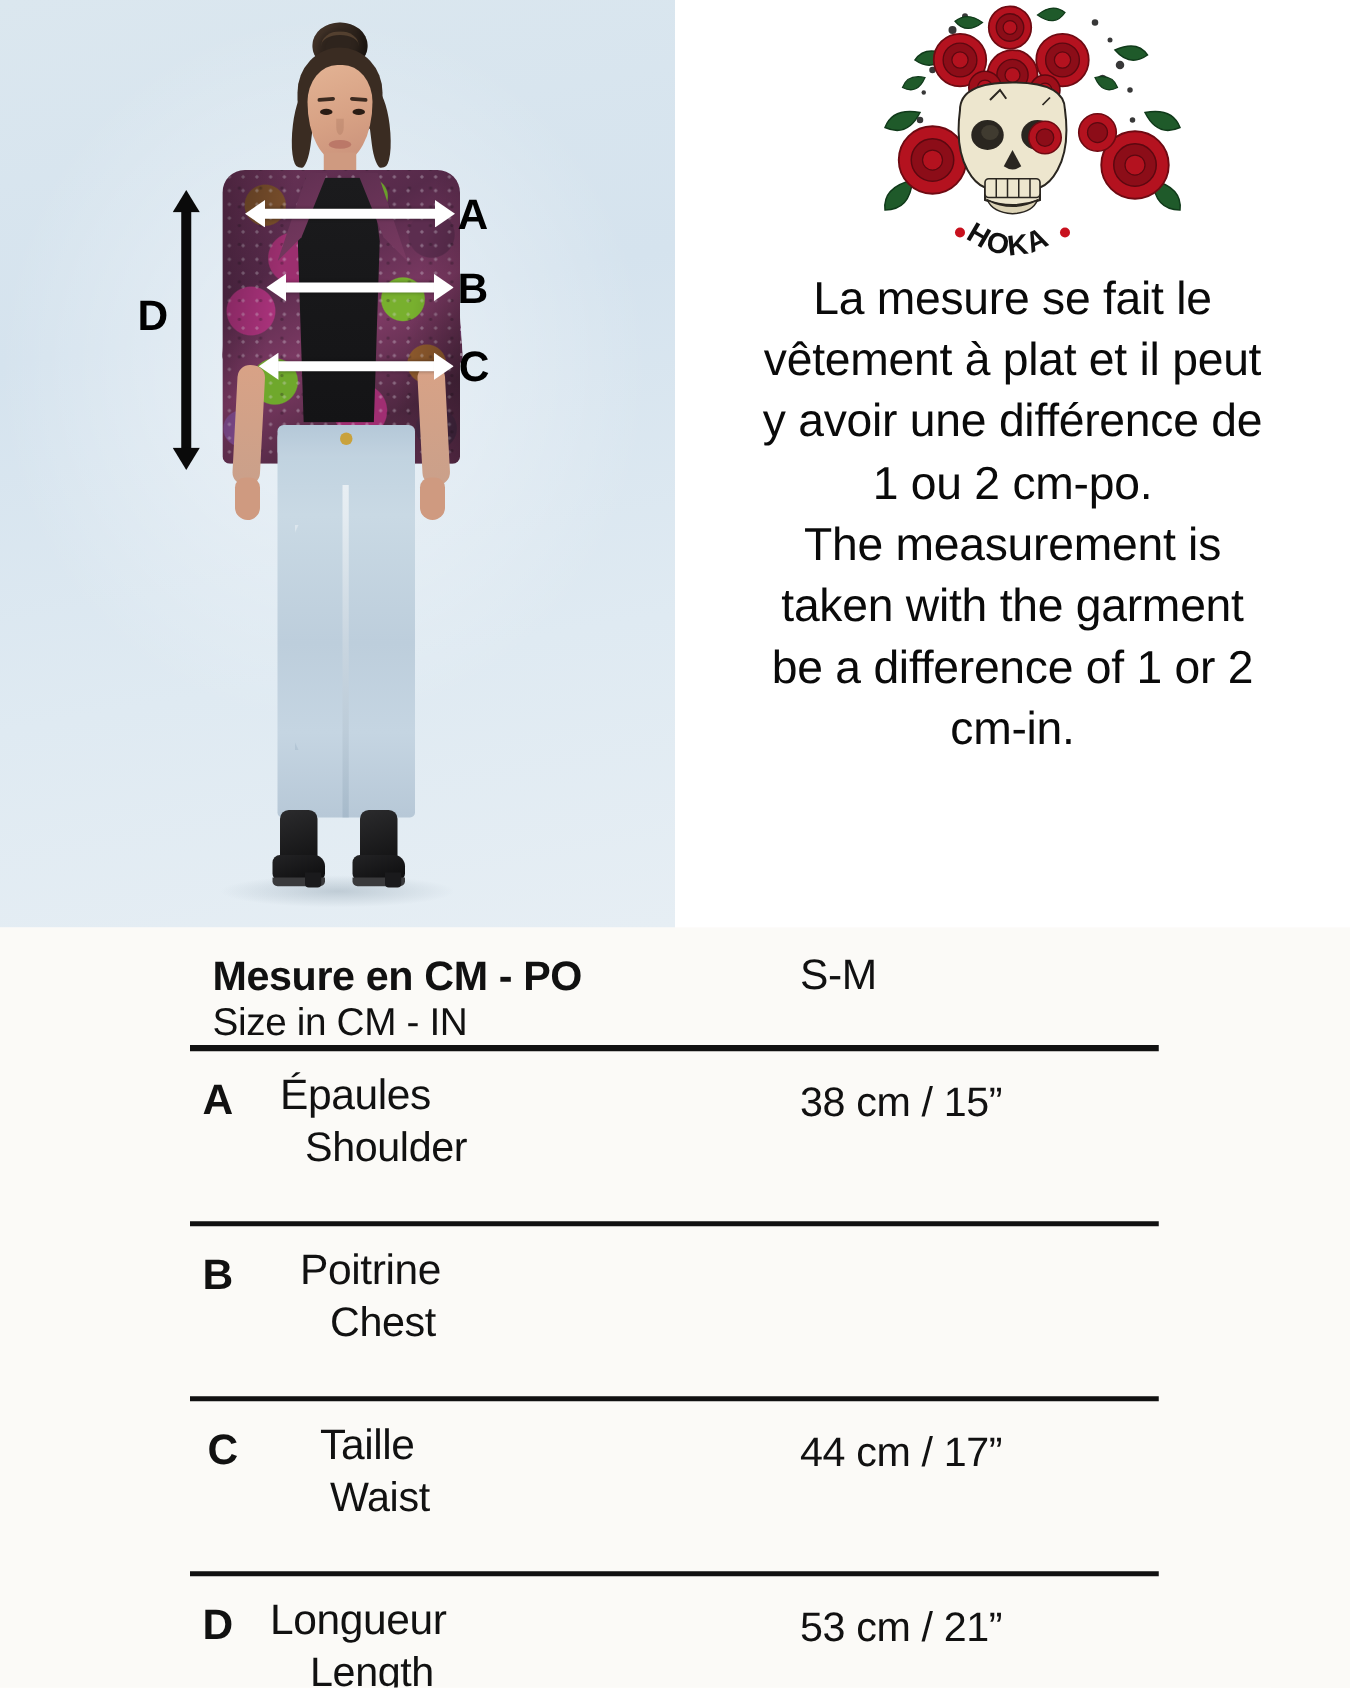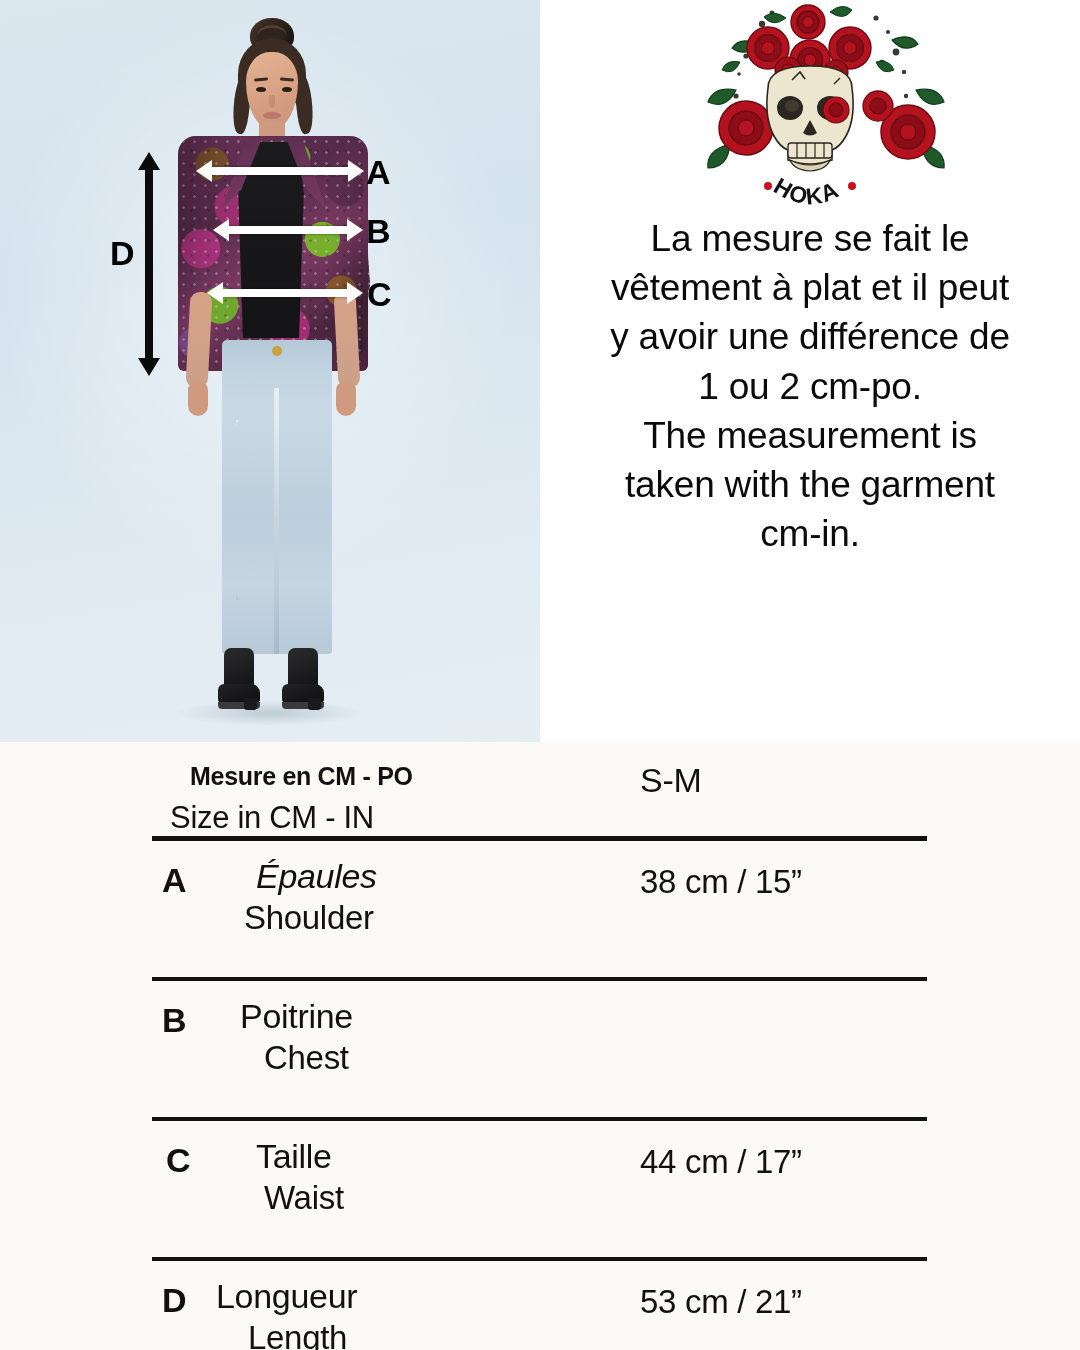--- a/index.html
+++ b/index.html
@@ -252,21 +252,21 @@
   
   .table-panel{
     position:absolute; left:0; top:742px; width:1080px; height:608px;
     background:#FBFAF7;
   }
   .tbl{ position:absolute; left:152px; top:14px; width:775px; }
 
   .thead{ position:relative; height:80px; }
   .thead .t-fr{
     position:absolute; left:18px; top:6px;
-    font-size:25px; font-weight:bold; color:#111; letter-spacing:-.3px;margin-left:20px;
+    font-size:33px; font-weight:bold; color:#111; letter-spacing:-.3px;
   }
   .thead .t-en{
     position:absolute; left:18px; top:44px;
     font-size:31px; color:#111; letter-spacing:-.3px;
   }
   .thead .t-size{
     position:absolute; left:488px; top:5px;
     font-size:34px; color:#111; letter-spacing:-.3px;
   }
 
@@ -510,37 +510,38 @@
     </svg>
   </div>
 
   <div class="note">
     <div>La mesure se fait le</div>
     <div>vêtement à plat et il peut</div>
     <div>y avoir une différence de</div>
     <div>1 ou 2 cm-po.</div>
     <div>The measurement is</div>
     <div>taken with the garment</div>
+    <div>be a difference of 1 or 2</div>
     <div>cm-in.</div>
   </div>
 </div>
 
 <div class="table-panel">
   <div class="tbl">
 
     <div class="thead">
       <div class="t-fr">Mesure en CM - PO</div>
       <div class="t-en">Size in CM - IN</div>
       <div class="t-size">S-M</div>
     </div>
     <div class="rule"></div>
 
     <div class="trow">
       <div class="code" style="left:10px;">A</div>
-      <div class="name-fr" style="left:104px;font-style:italic;">Épaules</div>
+      <div class="name-fr" style="left:72px;">Épaules</div>
       <div class="name-en" style="left:92px;">Shoulder</div>
       <div class="val">38 cm / 15”</div>
     </div>
     <div class="rule thin"></div>
 
     <div class="trow">
       <div class="code" style="left:10px;">B</div>
       <div class="name-fr" style="left:88px;">Poitrine</div>
       <div class="name-en" style="left:112px;">Chest</div>
     </div>

